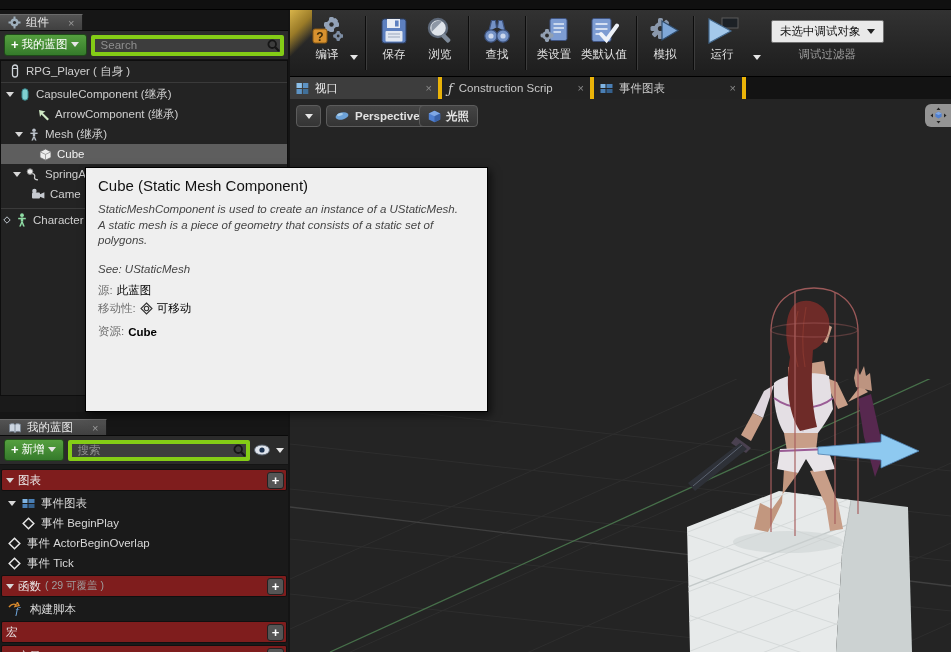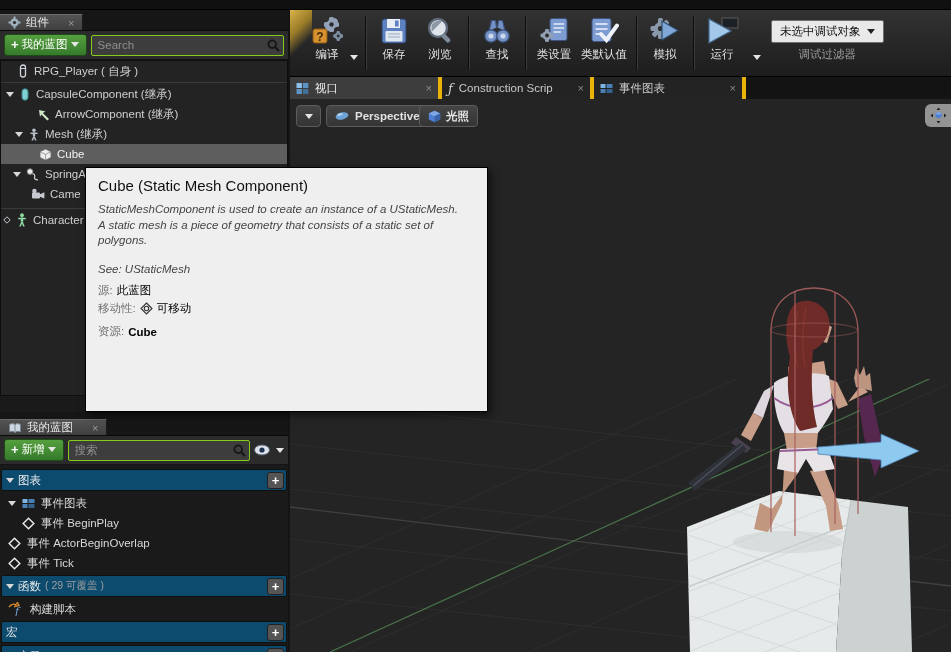--- a/index.html
+++ b/index.html
@@ -17,34 +17,34 @@
   .ptab { display:flex; align-items:center; gap:5px; padding:0 8px; background:linear-gradient(#535353,#404040);
     color:#e8e8e8; font-size:11.5px; border-right:1px solid #1a1a1a; border-top:1px solid #6a6a6a;}
   .ptab .x { color:#9a9a9a; font-size:11px; margin-left:14px; }
   .paneltools { height:29px; background:#2b2b2b; display:flex; align-items:center; padding:3px 4px; gap:4px;
     border-bottom:1px solid #151515;}
   .btn-green { display:inline-flex; align-items:center; gap:3px; background:linear-gradient(#55a03f,#357a2b);
     border:1px solid #1e4a18; border-radius:3px; color:#fff; font-size:11.5px; padding:2px 7px 3px 6px; height:22px; white-space:nowrap;}
   .btn-green .plus { font-weight:bold; font-size:13px; line-height:1; }
   .caret { width:0; height:0; border-left:4px solid transparent; border-right:4px solid transparent; border-top:5px solid #e6e6e6; display:inline-block;}
   .searchbox { flex:1; position:relative; height:21px; }
-  .searchbox input { width:100%; height:100%; background:#3d3d3d; border:1px solid #84cc16; border-radius:2px;
+  .searchbox input { width:100%; height:100%; background:#3d3d3d; border:4px solid #84cc16; border-radius:2px;
     color:#cfcfcf; font-size:11.5px; padding:0 20px 0 6px; outline:none;}
   .searchbox input::placeholder { color:#8f8f8f; }
   .mag { position:absolute; right:4px; top:4px; }
   .tree { background:#232323; border:1px solid #0e0e0e; }
   .trow { height:20px; display:flex; align-items:center; color:#cfcfcf; font-size:11.5px; gap:5px; padding-right:4px; }
   .trow.sel { background:#5e5e5e; color:#f2f2f2; }
   .exp { width:0; height:0; border-left:4px solid transparent; border-right:4px solid transparent; border-top:5px solid #d8d8d8; display:inline-block; flex:none;}
   .sep { height:1px; background:#3a3a3a; margin:1px 0; }
   .icn { flex:none; display:inline-block; }
 
   
   #mybp { left:0; top:412px; width:288px; height:252px; background:#1a1a1a; }
-  .hdr { height:22px; background:#0c4a6e; border:1px solid #101010; border-radius:2px; margin:2px 1px;
+  .hdr { height:22px; background:#7f1d1d; border:1px solid #101010; border-radius:2px; margin:2px 1px;
     display:flex; align-items:center; color:#ececec; font-size:11.5px; padding:0 2px 0 4px; gap:4px;}
   .hdr .hint { color:#9f9f9f; font-size:10.5px; }
   .plusbtn { margin-left:auto; width:17px; height:17px; background:#555; border:1px solid #222; border-radius:3px;
     color:#fff; font-weight:bold; font-size:13px; line-height:15px; text-align:center; }
   .item { height:20px; display:flex; align-items:center; gap:6px; color:#d8d8d8; font-size:11.5px; padding-left:8px; }
 
   
   #main { left:290px; top:10px; width:661px; height:642px; background:#1d1d1d; }
   #toolbar { left:0; top:0; width:661px; height:67px; background:linear-gradient(#323232,#1d1d1d); border-bottom:1px solid #000;
     display:flex; align-items:flex-start; padding:4px 0 0 8px; }
@@ -116,21 +116,21 @@
       <div class="searchbox">
         <input placeholder="Search" style="">
         <svg class="mag" width="13" height="13" viewBox="0 0 13 13">
           <circle cx="5.2" cy="5.2" r="3.8" fill="none" stroke="#161616" stroke-width="1.8"></circle>
           <line x1="8.2" y1="8.2" x2="12" y2="12" stroke="#161616" stroke-width="2.2"></line>
         </svg>
       </div>
     </div>
 
     <div class="tree" style="height:336px">
-      <div class="trow" style="padding-left:16px">
+      <div class="trow" style="padding-left:8px">
         <svg class="icn" width="12" height="14" viewBox="0 0 12 14">
           <rect x="3.5" y="1" width="5" height="12" rx="2.5" fill="none" stroke="#cfd4da" stroke-width="1.3"></rect>
           <line x1="3.5" y1="4.5" x2="8.5" y2="4.5" stroke="#cfd4da"></line>
         </svg>
         <span>RPG_Player ( 自身 )</span>
       </div>
       <div class="sep"></div>
       <div class="trow" style="padding-left:5px">
         <span class="exp"></span>
         <svg class="icn" width="12" height="13" viewBox="0 0 12 13">

